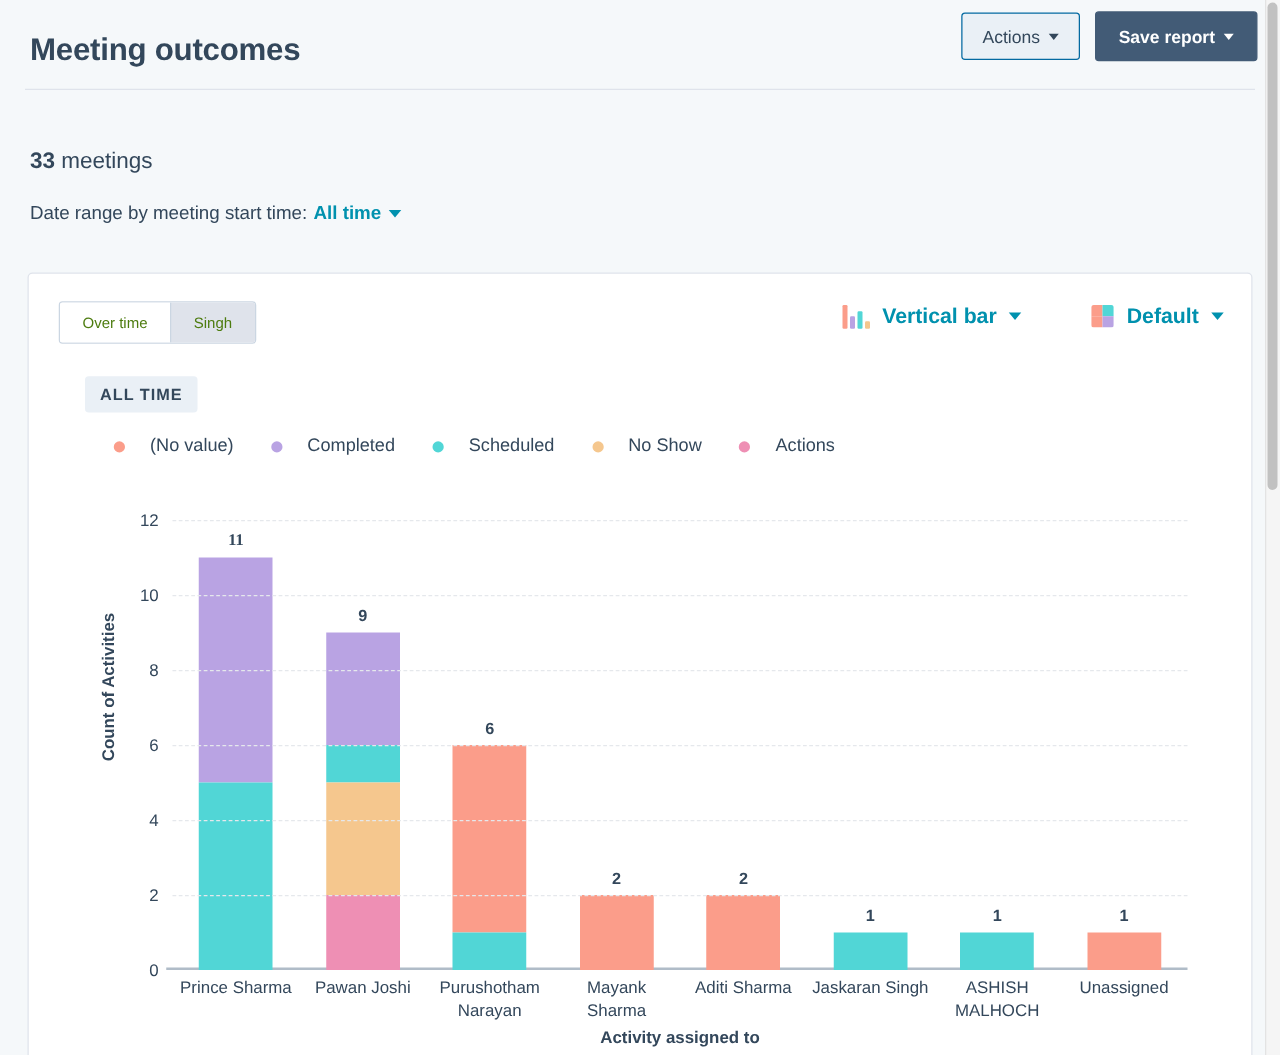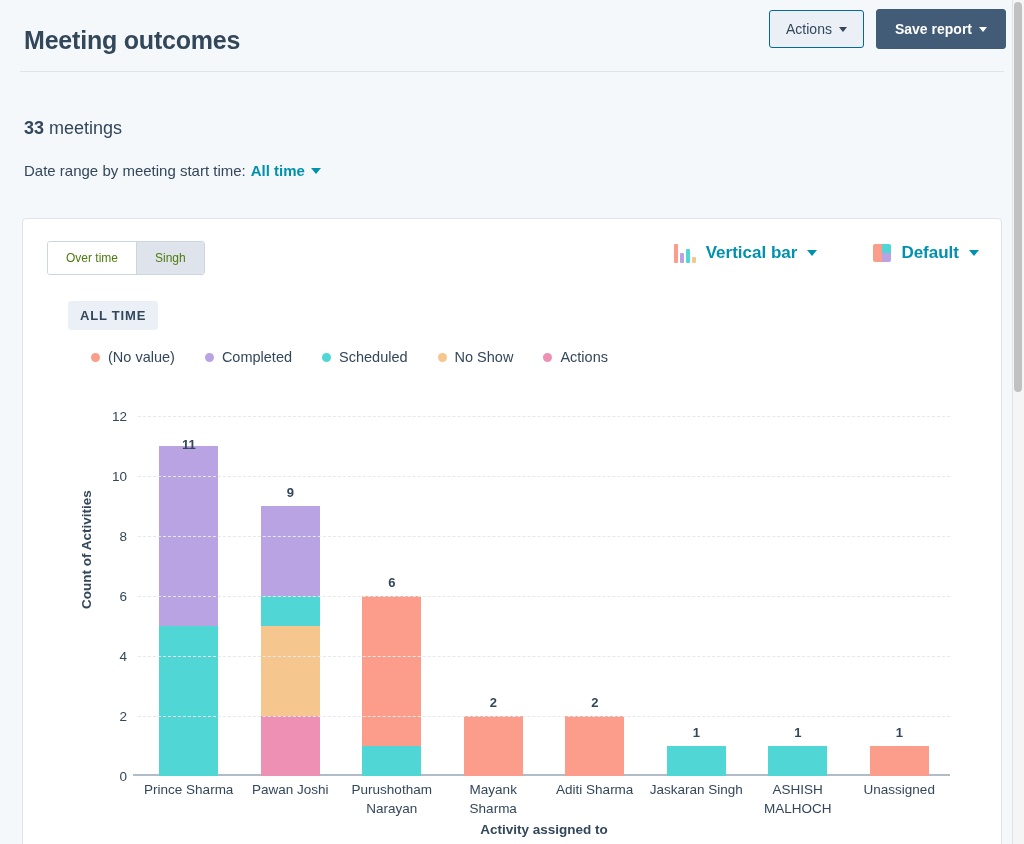--- a/index.html
+++ b/index.html
@@ -175,21 +175,21 @@
     border-radius: 3px;
     display: inline-block;
   }
 
   
   .legend {
     position: absolute;
     left: 68px; top: 130px;
     display: flex; align-items: center; gap: 30px;
   }
-  .legend-item { display: inline-flex; align-items: center; gap: 8px; cursor: pointer; }
+  .legend-item { display: inline-flex; align-items: center; gap: 20px; cursor: pointer; }
   .legend-dot { width: 9px; height: 9px; border-radius: 50%; display: inline-block; }
   .legend-label { font-size: 14.5px; color: #33475B; }
 
   
   .plot-wrap {
     position: absolute;
     left: 0; top: 175px;
     width: 980px; height: 465px;
   }
   .y-axis-title {
@@ -389,21 +389,21 @@
           <div class="y-tick" style="top: 0px;">12</div>
         </div>
       <div class="plot-area">
         <div class="baseline"></div>
         <div class="bars">
             <div class="bar-col">
               <div class="bar-stack">
                 <div class="bar-seg" style="height: 150px; background: rgb(81, 214, 214);"></div>
                 <div class="bar-seg" style="height: 180px; background: rgb(185, 163, 227);"></div>
               </div>
-              <div class="bar-total" style="bottom: 324px;">11</div>
+              <div class="bar-total" style="bottom: 336px; font-family: Liberation Serif, serif;">11</div>
             </div>
             <div class="bar-col">
               <div class="bar-stack">
                 <div class="bar-seg" style="height: 60px; background: rgb(238, 143, 180);"></div>
                 <div class="bar-seg" style="height: 90px; background: rgb(245, 199, 142);"></div>
                 <div class="bar-seg" style="height: 30px; background: rgb(81, 214, 214);"></div>
                 <div class="bar-seg" style="height: 90px; background: rgb(185, 163, 227);"></div>
               </div>
               <div class="bar-total" style="bottom: 276px;">9</div>
             </div>

